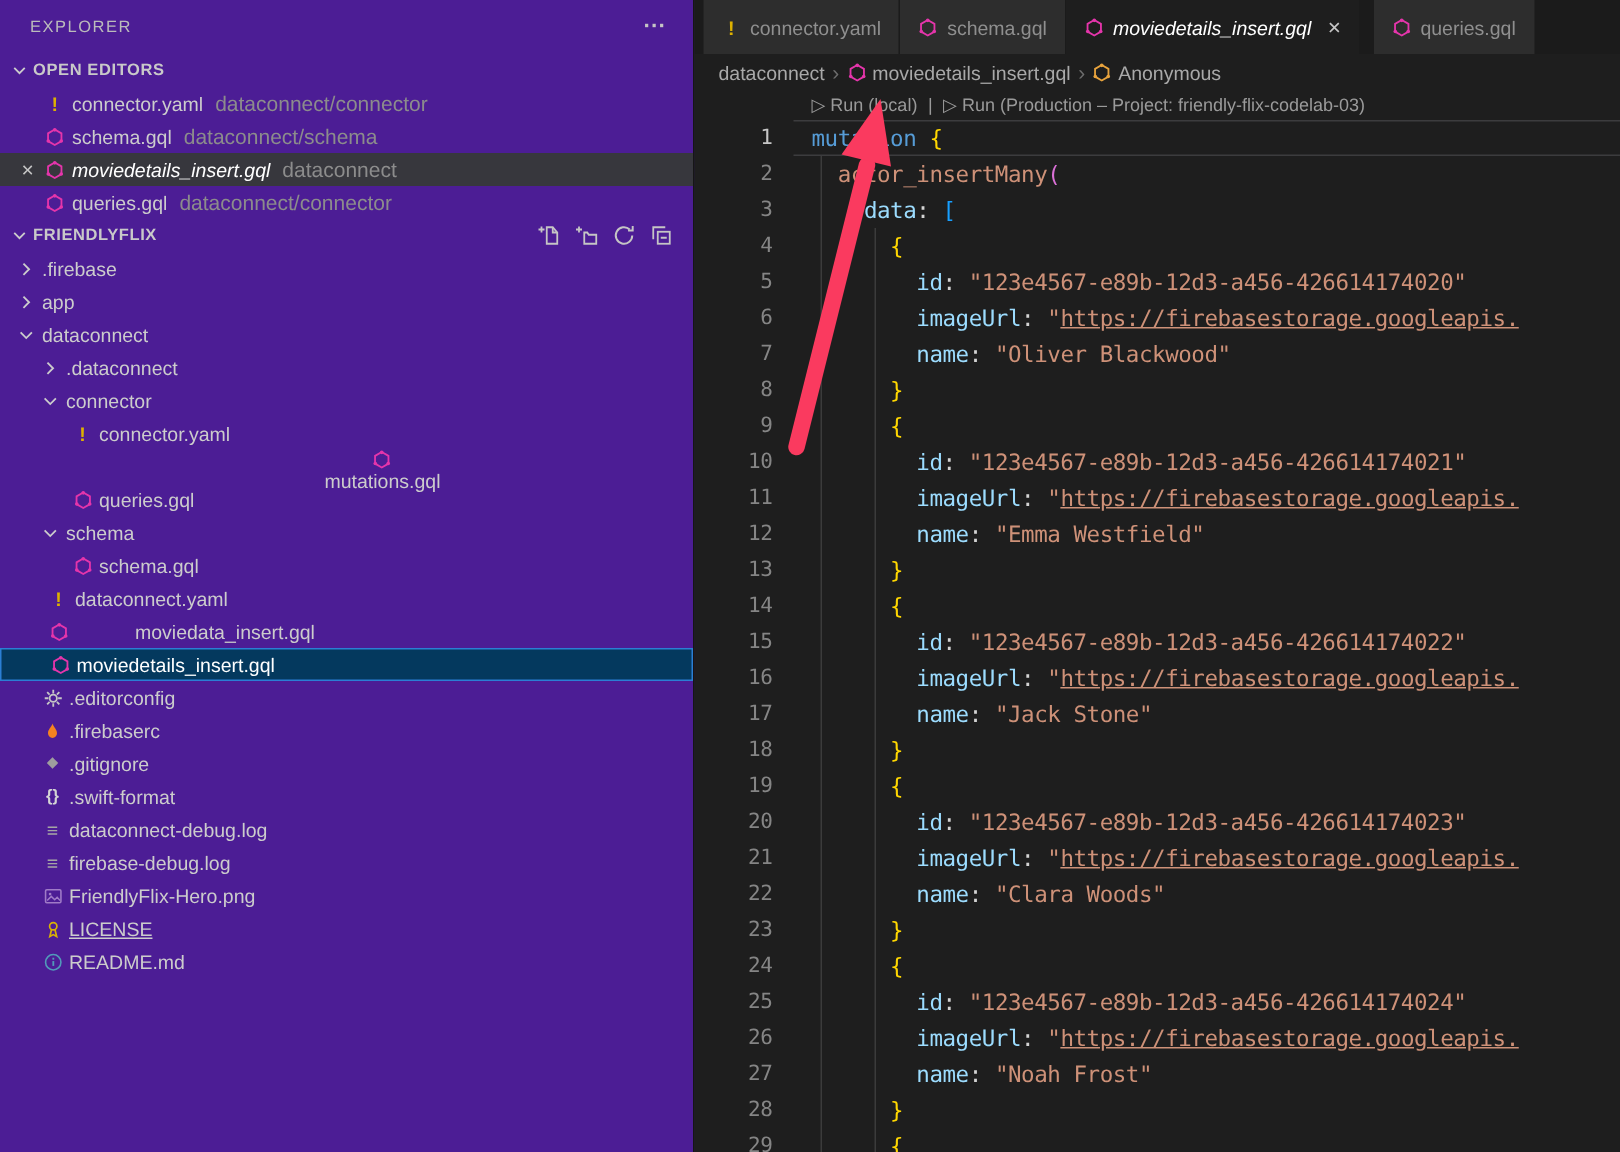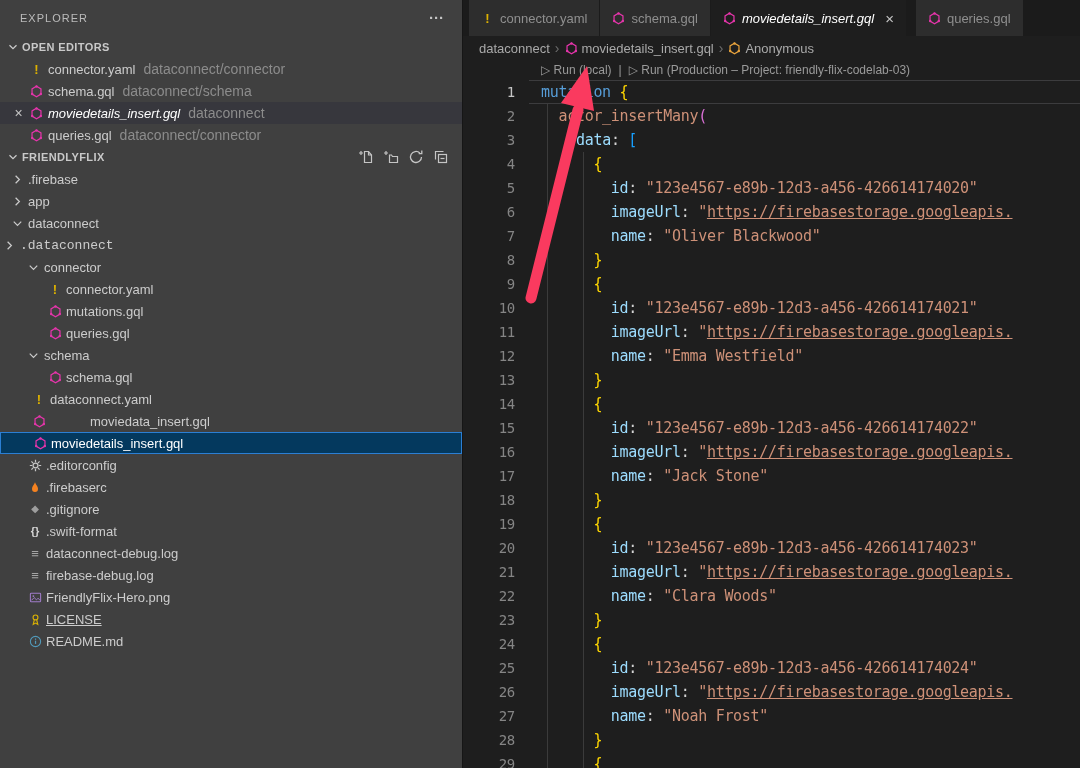--- a/index.html
+++ b/index.html
@@ -1,21 +1,21 @@
 <!DOCTYPE html>
 <html><head>
 <meta charset="utf-8">
 <style>
   *{margin:0;padding:0;box-sizing:border-box}
   html,body{width:1080px;height:768px;overflow:hidden;background:#1e1e1e;
     font-family:"Liberation Sans",sans-serif;-webkit-font-smoothing:antialiased}
   #app{position:relative;display:flex;width:1080px;height:768px}
 
   
-  #sidebar{width:463px;min-width:463px;height:100%;background:#404040;color:#cccccc;
+  #sidebar{width:463px;min-width:463px;height:100%;background:#4c1d95;color:#cccccc;
     overflow:hidden;border-right:1px solid #161616;font-size:13px}
   .sb-titlebar{height:36px;display:flex;align-items:center;justify-content:space-between;
     padding:0 18px 0 20px}
   .sb-title{font-size:11px;letter-spacing:1px;color:#bbbbbb}
   .sb-more{color:#c5c5c5;font-size:15px;font-weight:700;cursor:pointer;line-height:10px}
   .sect{height:22px;display:flex;align-items:center;font-size:11px;font-weight:700;
     letter-spacing:.4px;color:#c9c9c9;padding-left:4px}
   .sect .chev{width:18px;display:flex;justify-content:center;align-items:center}
   .ws-actions{margin-left:auto;display:flex;gap:7px;margin-right:12px}
   .icon-btn{width:18px;height:18px;display:flex;align-items:center;justify-content:center;cursor:pointer}
@@ -206,21 +206,21 @@
           <span class="t-label">app</span>
         </div>
         <div class="t-row" style="padding-left: 8px;">
           <span class="t-chev">
             <svg width="15" height="15" viewBox="0 0 16 16">
               <path d="M4 6l4 4 4-4" stroke="#cccccc" stroke-width="1.3" fill="none"></path>
             </svg>
           </span>
           <span class="t-label">dataconnect</span>
         </div>
-        <div class="t-row" style=" font-family: Liberation Mono, monospace;">
+        <div class="t-row" style="padding-left: 24px;">
           <span class="t-chev">
             <svg width="15" height="15" viewBox="0 0 16 16">
               <path d="M6 4l4 4-4 4" stroke="#cccccc" stroke-width="1.3" fill="none"></path>
             </svg>
           </span>
           <span class="t-label">.dataconnect</span>
         </div>
         <div class="t-row" style="padding-left: 24px;">
           <span class="t-chev">
             <svg width="15" height="15" viewBox="0 0 16 16">
@@ -228,21 +228,21 @@
             </svg>
           </span>
           <span class="t-label">connector</span>
         </div>
         <div class="t-row" style="padding-left: 46px;">
           <span class="t-chev">
             <span class="fi" style="color: rgb(221, 177, 0); font-weight: 700; font-size: 13px; width: 13px; justify-content: center;">!</span>
           </span>
           <span class="t-label">connector.yaml</span>
         </div>
-        <div class="t-row" style="padding-left: 46px;">
+        <div class="t-row" style="padding-left: 46px; flex-direction: column;">
           <span class="t-chev">
             <span class="fi">
               <svg width="13" height="13" viewBox="0 0 16 16">
                 <path d="M8 1.6l5.5 3.2v6.4L8 14.4l-5.5-3.2V4.8z" fill="none" stroke="#e535ab" stroke-width="1.5"></path>
                 <circle cx="8" cy="1.9" r="1.5" fill="#e535ab"></circle>
                 <circle cx="13.3" cy="11.1" r="1.5" fill="#e535ab"></circle>
                 <circle cx="2.7" cy="11.1" r="1.5" fill="#e535ab"></circle>
               </svg>
             </span>
           </span>

